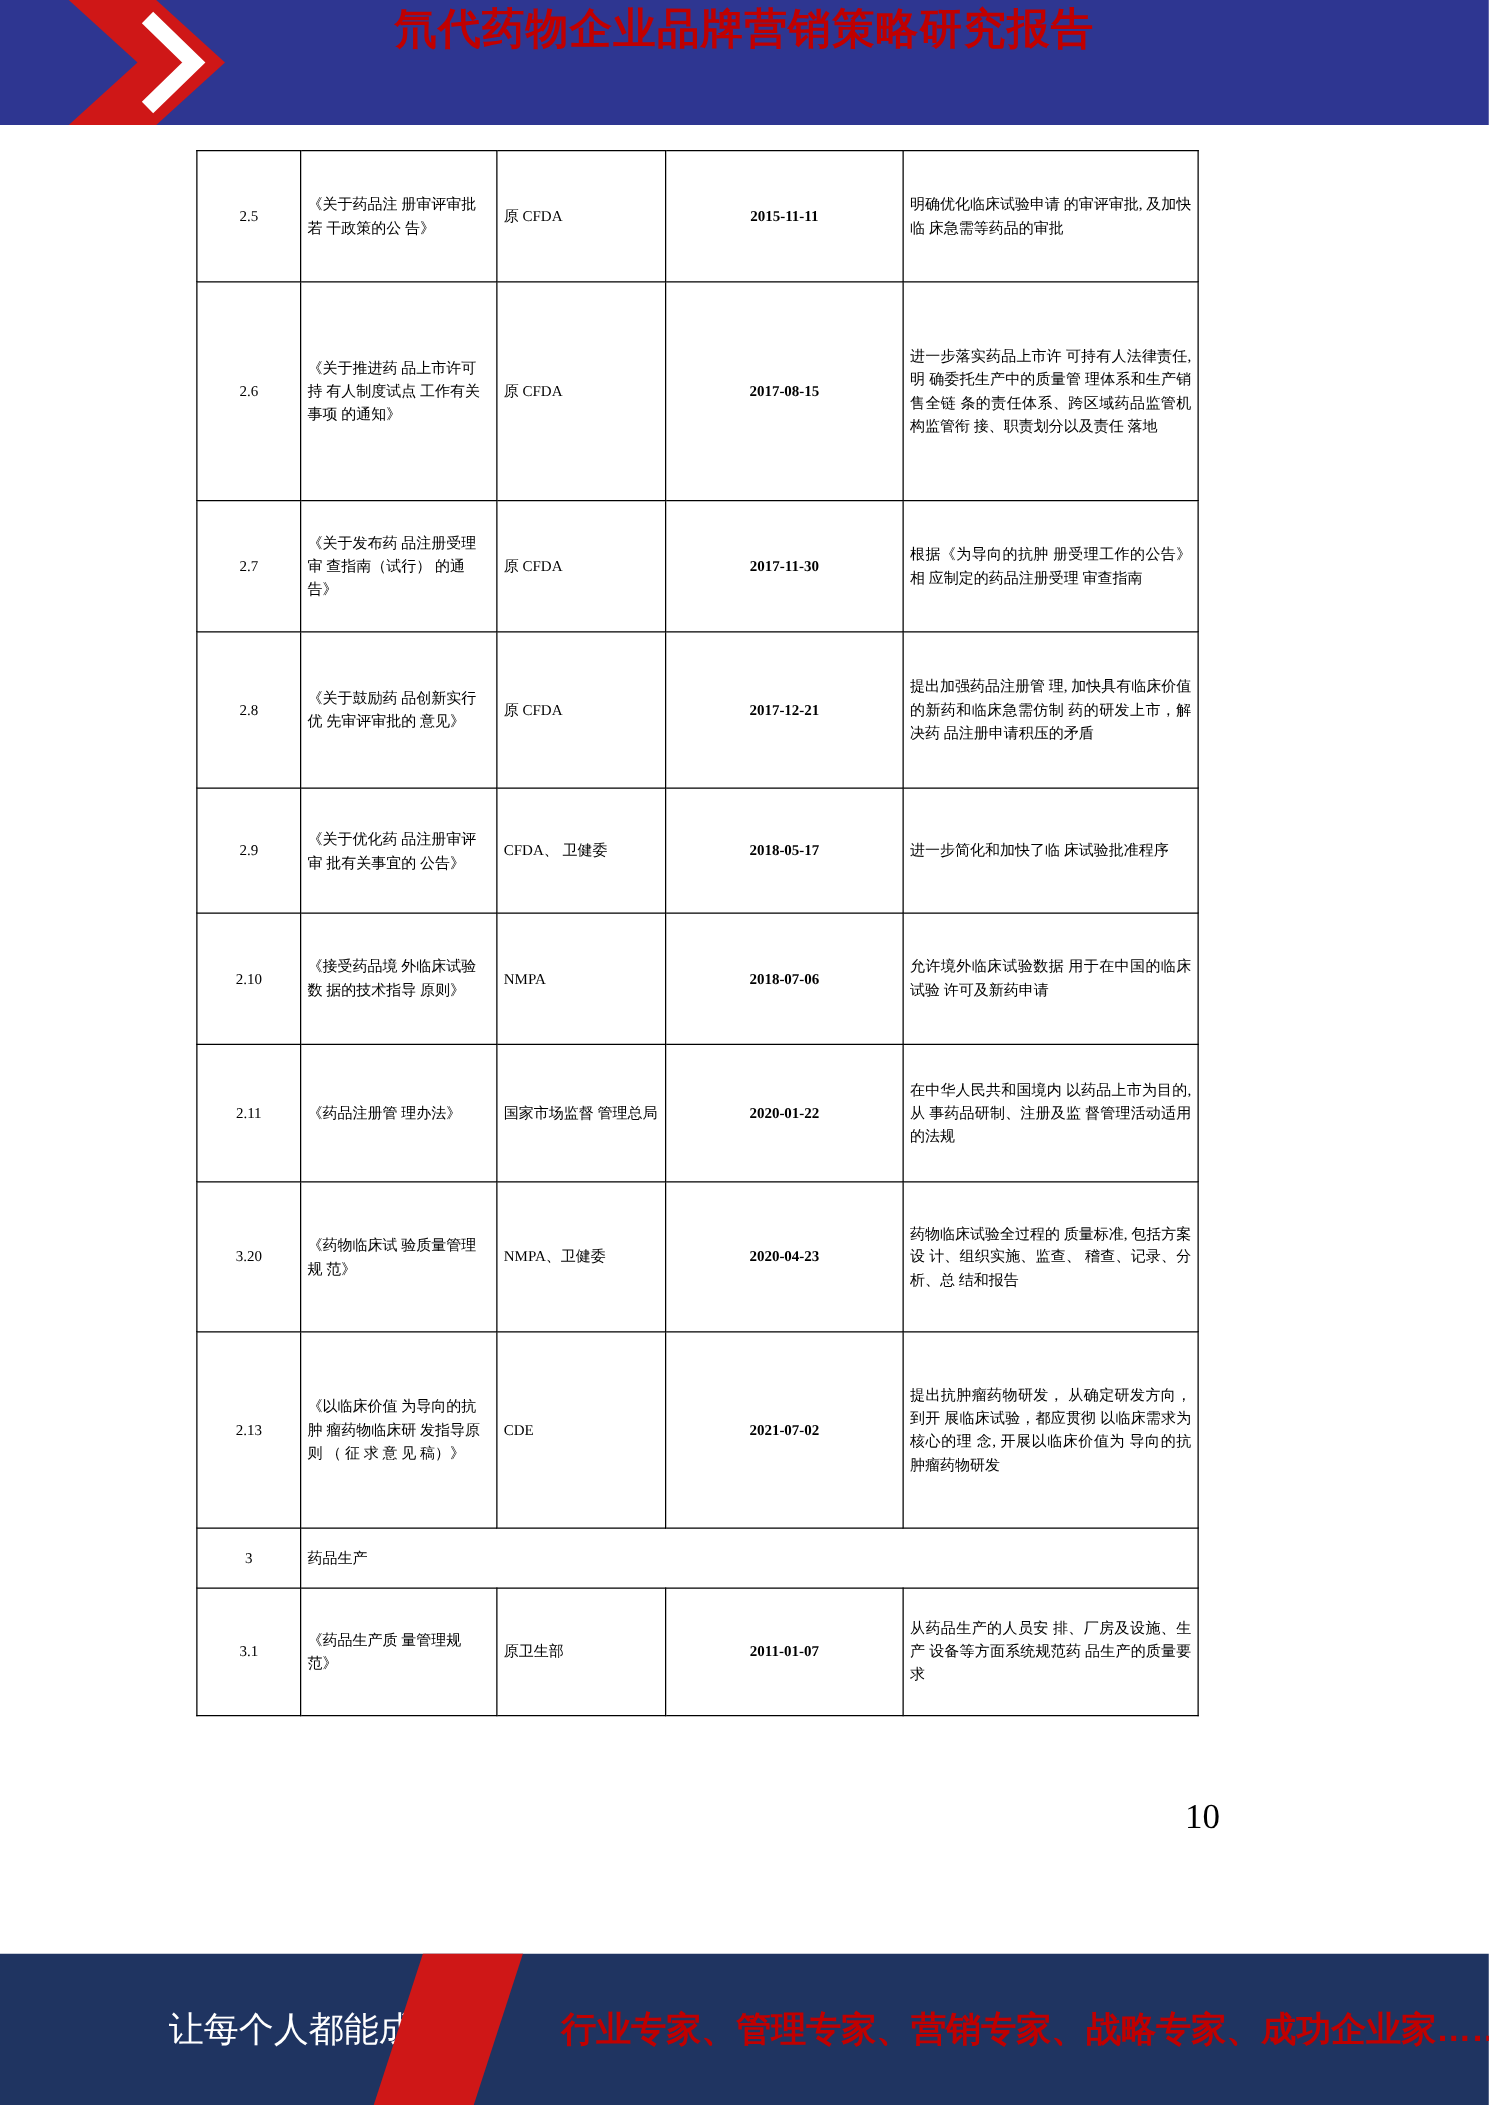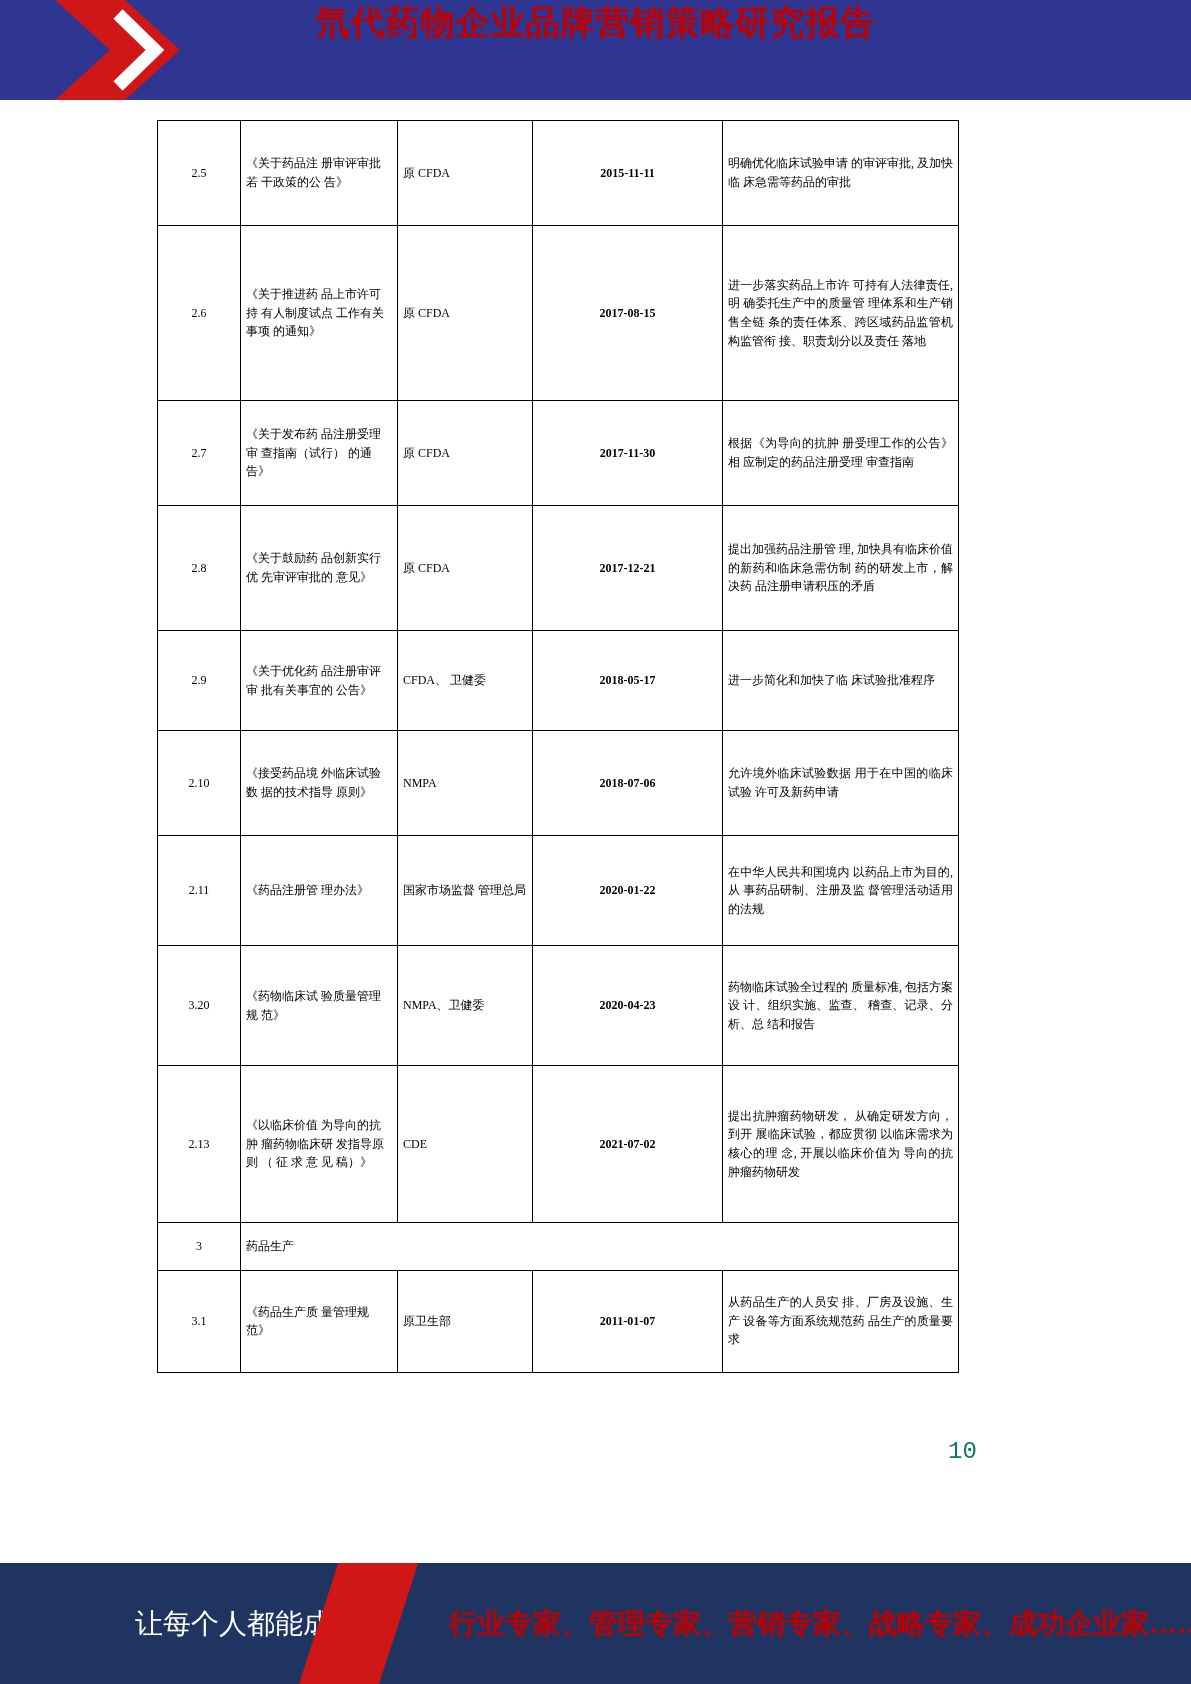--- a/index.html
+++ b/index.html
@@ -29,22 +29,22 @@
   td.c-auth{text-align:left;}
   td.c-date{text-align:center;font-weight:bold;}
   td.c-desc{text-align:justify;padding:3px 7px;}
   td.c-section{text-align:left;}
   tr.r1{height:105px;} tr.r2{height:175px;} tr.r3{height:105px;}
   tr.r4{height:125px;} tr.r5{height:100px;} tr.r6{height:105px;}
   tr.r7{height:110px;} tr.r8{height:120px;} tr.r9{height:157px;}
   tr.rsec{height:36px;} tr.r10{height:102px;}
   
   .page-number{
-    position:absolute;left:948px;top:1438px;font-size:24px;color:#0f766e;
-    font-family:Liberation Mono, monospace;
+    position:absolute;left:948px;top:1438px;font-size:28px;color:#000000;
+    font-family:Liberation Serif, serif;
   }
   
   .footer{
     position:absolute;left:0;bottom:0;width:1191px;height:121px;
     background:#1f3461;overflow:hidden;display:flex;align-items:center;
   }
   .f-left{
     color:#ffffff;font-size:28px;margin-left:135px;white-space:nowrap;
     font-family:"Liberation Sans","DejaVu Sans",sans-serif;
   }

